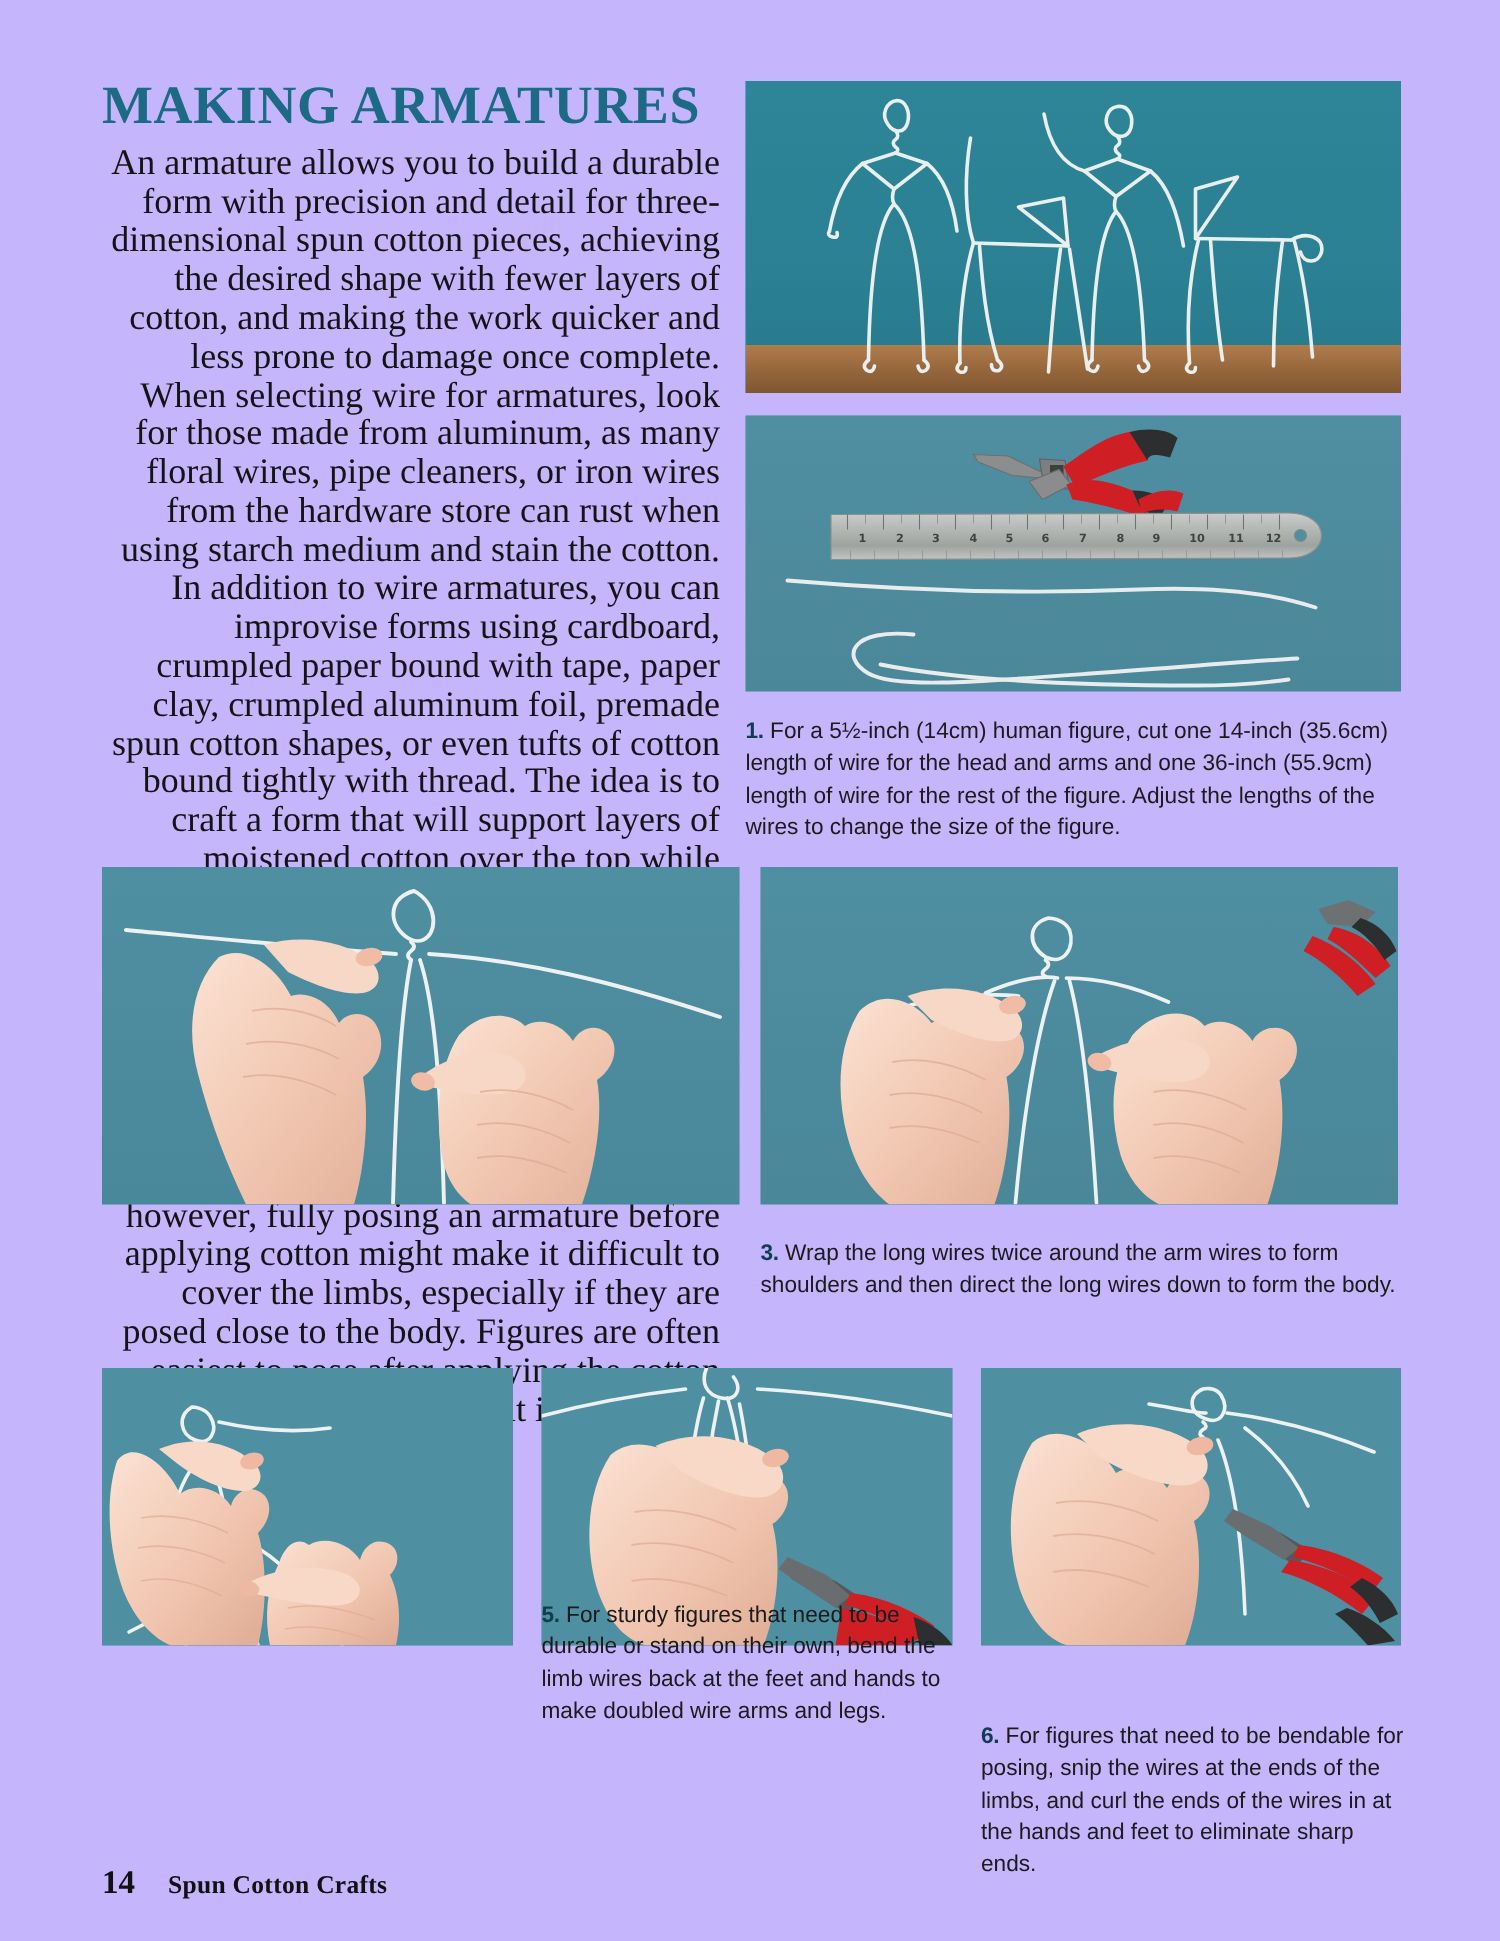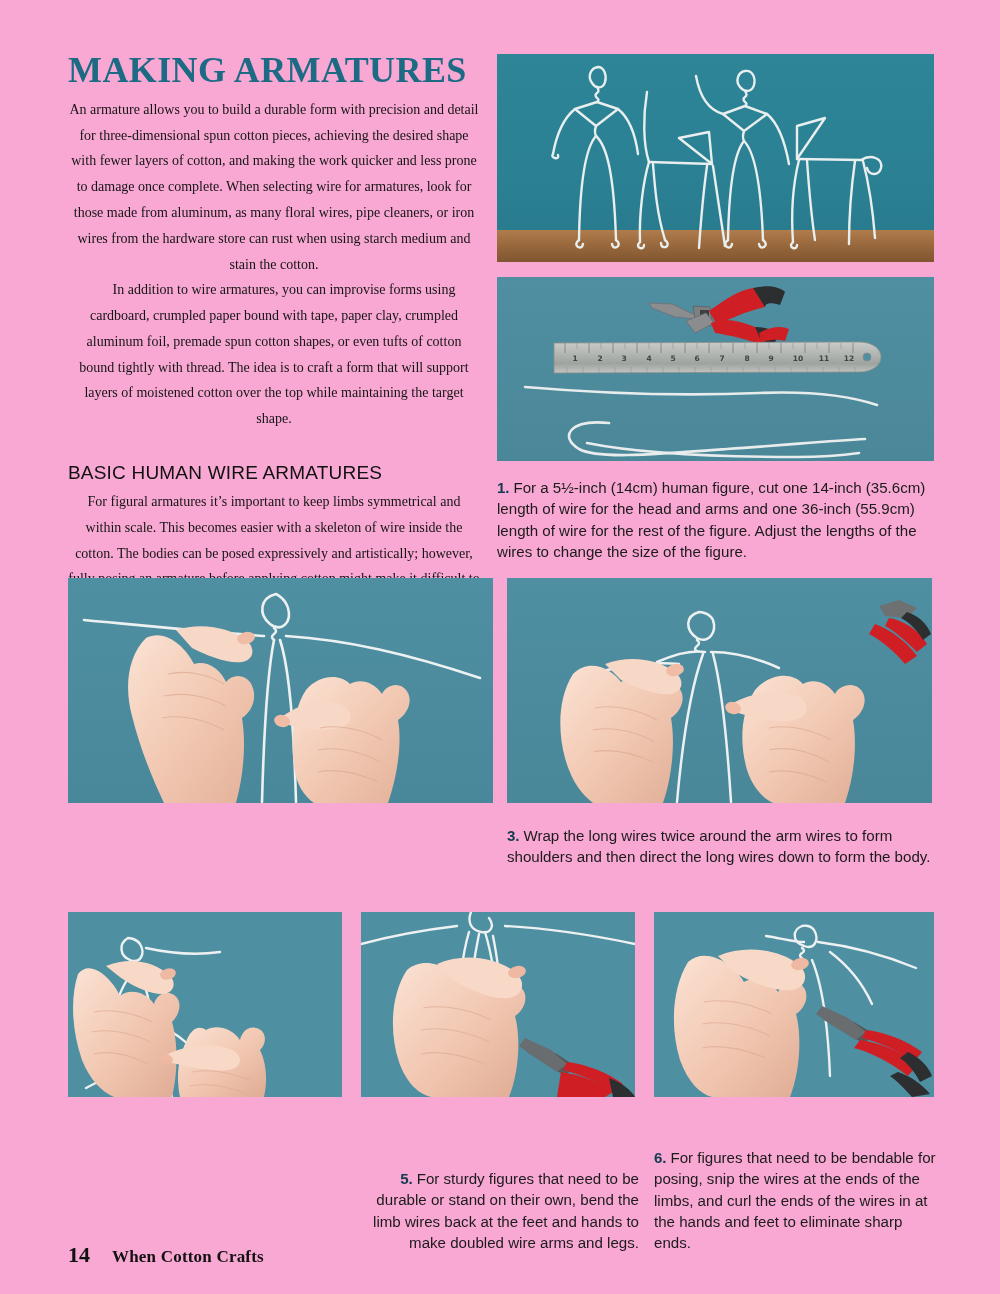--- a/index.html
+++ b/index.html
@@ -2,40 +2,40 @@
 <html><head>
 <meta charset="utf-8">
 <style>
   * { box-sizing: border-box; margin: 0; padding: 0; }
   html, body {
     width: 1000px; height: 1294px;
     background: #ffffff;
     font-family: "Liberation Serif", serif;
     overflow: hidden;
   }
-  .page { position: relative; width: 1000px; height: 1294px; background:#f9a8d4; }
+  .page { position: relative; width: 1000px; height: 1294px; background:#c4b5fd; }
 
   
   .col-left { position:absolute; left:68px; top:52px; width:412px; }
 
   .page-title {
     font-family: "Liberation Serif", serif;
     font-weight: 700;
     font-size: 36px;
     letter-spacing: 0.4px;
     color: #1c6a83;
     line-height: 1.02;
     margin-bottom: 8px;
   }
   .body-par {
     font-family: "Liberation Serif", serif;
-    font-size: 14px;
+    font-size: 24px;
     line-height: 25.8px;
     color: #141414;
-    text-align: center;
+    text-align: right;
   }
   .body-par.indent { text-indent: 20px; }
 
   .subhead {
     font-family: "Liberation Sans", sans-serif;
     font-size: 19px;
     font-weight: 400;
     letter-spacing: 0.2px;
     color: #111;
     margin-top: 30px;
@@ -494,28 +494,28 @@
         <path d="M168 94 L194 106 L212 120 L202 128 L176 112 L162 102 Z" fill="#6a6d6f"></path>
         <path d="M206 128 C222 130 246 138 264 152 L254 164 C236 150 216 140 200 136 Z" fill="#cf1f25"></path>
         <path d="M212 118 C230 120 252 128 268 140 L260 150 C244 138 224 130 208 126 Z" fill="#cf1f25"></path>
         <path d="M254 140 C266 146 274 154 278 164 L266 170 C260 158 252 150 246 146 Z" fill="#2c2e30"></path>
         <path d="M244 160 C256 164 268 172 276 182 L258 185 C250 176 242 168 236 164 Z" fill="#2c2e30"></path>
       </g>
     </svg>
   </div>
 
 
-  <div class="caption" style="position:absolute; left:361px; top:1168px; width:278px;text-align:right;">
+  <div class="caption" style="position:absolute; left:361px; top:1066px; width:278px;">
     <span class="num">5.</span>
     <span>For sturdy figures that need to be durable or stand on their own, bend the limb wires back at the feet and hands to make doubled wire arms and legs.</span>
   </div>
 
   <div class="caption" style="position:absolute; left:654px; top:1114px; width:282px;margin-top:33px;">
     <span class="num">6.</span>
     <span>For figures that need to be bendable for posing, snip the wires at the ends of the limbs, and curl the ends of the wires in at the hands and feet to eliminate sharp ends.</span>
   </div>
 
   <div class="footer">
     <span class="folio">14</span>
-    <span class="booktitle">When Cotton Crafts</span>
+    <span class="booktitle">Spun Cotton Crafts</span>
   </div>
 
 </div>
 
 </body></html>

